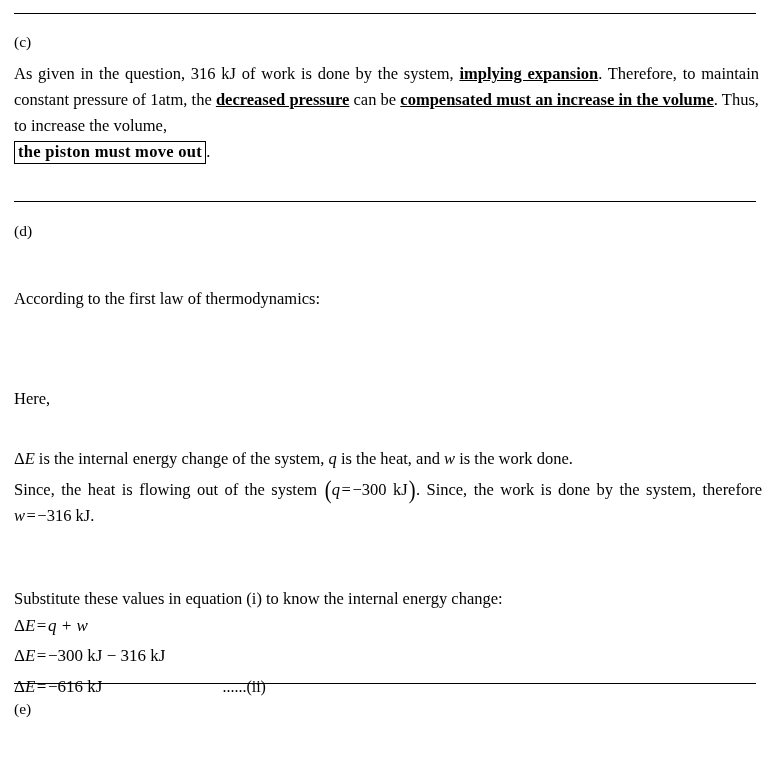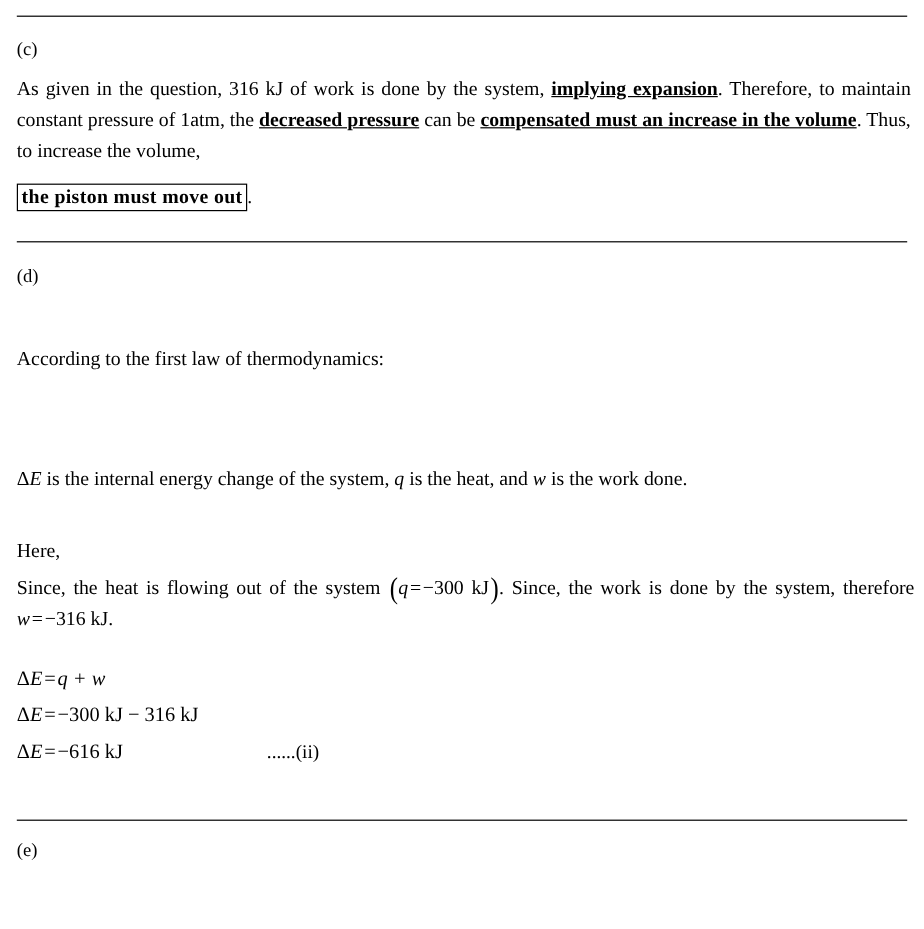--- a/index.html
+++ b/index.html
@@ -113,42 +113,43 @@
 <div class="page">
 
   <div class="rule" id="rule-top"></div>
   <div class="rule" id="rule-mid"></div>
   <div class="rule" id="rule-bottom"></div>
 
   <div class="block-c">
     <div class="section-label">(c)</div>
     <div class="gap-sm"></div>
     <div class="para"><span>As given in the question, 316 kJ of work is done by the system, </span><b>implying expansion</b><span>. Therefore, to maintain constant pressure of 1atm, the </span><b>decreased pressure</b><span> can be </span><b>compensated must an increase in the volume</b><span>. Thus, to increase the volume, </span></div>
-    <div class="para left" style="margin-top:12px"><span class="boxed bold">the piston must move out</span><span>.</span></div>
+    <div class="para left" style="margin-top:0"><span class="boxed bold">the piston must move out</span><span>.</span></div>
   </div>
 
   <div class="block-d">
     <div class="section-label">(d)</div>
     <div class="gap-sm"></div>
 
     <div class="para left">According to the first law of thermodynamics:</div>
 
     <div class="gap-md"></div>
 
 
     <div class="gap-lg"></div>
 
+    <div class="para left" style="line-height:24px">Here,</div>
+
     <div class="para left" style="line-height:24px"><span class="math mup">Δ</span><span class="math mi">E</span><span> is the internal energy change of the system, </span><span class="math mi">q</span><span> is the heat, and </span><span class="math mi">w</span><span> is the work done.</span></div>
-
-    <div class="para left" style="line-height:24px">Here,</div>
 
     <div class="para" style="margin-top:6px"><span>Since, the heat is flowing out of the system </span><span class="paren">(</span><span class="math mi">q</span><span class="math mop">=</span><span class="math mnum">−300 kJ</span><span class="paren">)</span><span>. Since, the work is done by the system, therefore </span><span class="math mi">w</span><span class="math mop">=</span><span class="math mnum">−316 kJ</span><span>.</span></div>
 
     <div class="gap-lg"></div>
 
+    <div class="para left" style="line-height:24px">Substitute these values in equation (i) to know the internal energy change:</div>
 
     <div class="eqline math" style="line-height:29px"><span class="mup">Δ</span><span class="mi">E</span><span class="mop">=</span><span class="mi">q + w</span></div>
 
     <div class="eqline math" style="line-height:31px"><span class="mup">Δ</span><span class="mi">E</span><span class="mop">=</span><span class="mnum">−300 kJ − 316 kJ</span></div>
 
     <div class="eqline math" style="line-height:31px"><span class="mup">Δ</span><span class="mi">E</span><span class="mop">=</span><span class="mnum">−616 kJ</span><span class="spacer-eq2"></span><span class="eqref">......(ii)</span></div>
 
     <div class="gap-lg"></div>
 
   </div>

